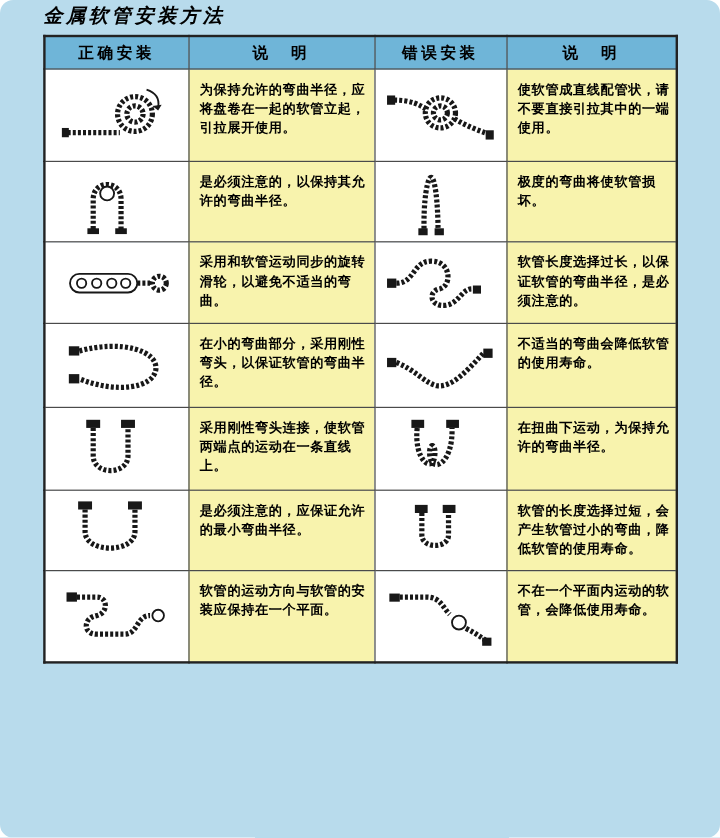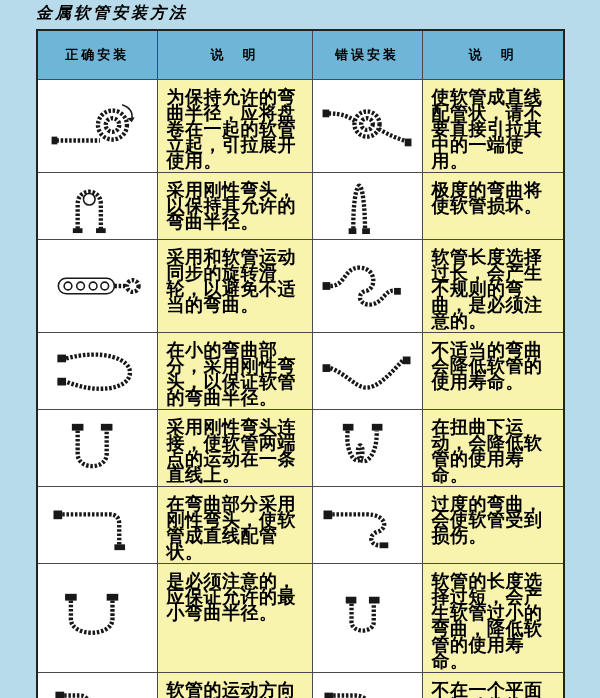--- a/index.html
+++ b/index.html
@@ -1,43 +1,44 @@
 <!DOCTYPE html>
 <html><head>
 <meta charset="utf-8">
 <style>
   html,body{margin:0;padding:0;}
   .page{
     width:600px;height:698px;overflow:hidden;box-sizing:border-box;
     background:#b8dbec;
     font-family:"Liberation Sans",sans-serif;
+    border-radius:11px;
   }
   .title{
     margin:0;padding:3px 0 5px 36px;
     font-family:"Liberation Serif",serif;
     font-size:16px;font-weight:bold;font-style:italic;
     letter-spacing:3px;color:#000;
   }
   table.install{
     border-collapse:collapse;margin-left:36px;
     border:2px solid #222;table-layout:fixed;width:527px;
   }
   table.install th, table.install td{
     border:1px solid #4a4a4a;box-sizing:border-box;
   }
   th{
     background:#6fb5d8;height:22px;color:#000;
     font-size:13px;font-weight:bold;letter-spacing:3px;text-align:center;
-    padding:15px;
+    padding:4px;
   }
   td.img{background:#ffffff;text-align:center;vertical-align:middle;padding:1px;}
   td.desc{
     background:#f8f3ad;vertical-align:top;
     padding:9px 5px 3px 9px;
-    font-size:18px;line-height:16px;font-weight:bold;color:#000;
+    font-size:11px;line-height:16px;font-weight:bold;color:#000;
     letter-spacing:0.5px;text-align:left;
   }
   col.c1{width:120px}col.c2{width:155px}col.c3{width:110px}col.c4{width:142px}
   tr.r1 td{height:77px}tr.r2 td{height:67px}tr.r3 td{height:68px}
   tr.r4 td{height:70px}tr.r5 td{height:68px}tr.r6 td{height:69px}
   tr.r7 td{height:68px}tr.r8 td{height:67px}tr.r9 td{height:76px}
   svg.fig{display:block;margin:0 auto;}
   .hose{fill:none;stroke:#181818;stroke-width:4.5;stroke-dasharray:2.6 1.8;stroke-linecap:butt;}
   .thin{fill:none;stroke:#181818;stroke-width:1.6;}
   .fit{fill:#181818;stroke:none;}
@@ -90,21 +91,21 @@
 
     <tr class="r2">
       <td class="img">
         <svg class="fig" width="106" height="58" viewBox="0 0 100 60" aria-label="hose-over-semicircular-pulley-figure">
           <path class="hose" d="M30 58 V28 C30 11 54 11 54 28 V58"></path>
           <circle class="thin" cx="42" cy="23" r="6"></circle>
           <rect class="fit" x="25" y="53" width="10" height="5"></rect>
               <rect class="fit" x="49" y="53" width="10" height="5"></rect>
         </svg>
       </td>
-      <td class="desc">采用刚性弯头，以保持其允许的弯曲半径。</td>
+      <td class="desc">是必须注意的，以保持其允许的弯曲半径。</td>
       <td class="img">
         <svg class="fig" width="98" height="58" viewBox="0 0 100 60" aria-label="hose-extreme-sharp-bend-figure">
           <path class="hose" d="M36 58 C35 28 39 9 42 9 C45 9 48 28 48 58"></path>
           <rect class="fit" x="31" y="53" width="8" height="6"></rect>
               <rect class="fit" x="45" y="53" width="8" height="6"></rect>
         </svg>
       </td>
       <td class="desc">极度的弯曲将使软管损坏。</td>
     </tr>
 
@@ -121,21 +122,21 @@
         </svg>
       </td>
       <td class="desc">采用和软管运动同步的旋转滑轮，以避免不适当的弯曲。</td>
       <td class="img">
         <svg class="fig" width="98" height="58" viewBox="0 0 100 60" aria-label="hose-irregular-looped-bend-figure">
           <rect class="fit" x="4" y="26" width="8" height="8"></rect>
           <path class="hose" d="M12 30 C28 30 26 11 42 11 C60 11 60 33 49 35 C39 37 41 51 55 49 C67 47 69 33 79 35"></path>
           <rect class="fit" x="78" y="32" width="7" height="7"></rect>
         </svg>
       </td>
-      <td class="desc">软管长度选择过长，会产生不规则的弯曲，是必须注意的。</td>
+      <td class="desc">软管长度选择过长，以保证软管的弯曲半径，是必须注意的。</td>
     </tr>
 
     <tr class="r4">
       <td class="img">
         <svg class="fig" width="106" height="58" viewBox="0 0 100 60" aria-label="hose-rigid-elbow-at-small-bend-figure">
           <rect class="fit" x="9" y="13" width="9" height="8"></rect>
               <rect class="fit" x="9" y="37" width="9" height="8"></rect>
           <path class="hose" d="M18 17 C55 7 86 17 84 33 C82 49 50 54 18 41"></path>
         </svg>
       </td>
@@ -160,41 +161,23 @@
         </svg>
       </td>
       <td class="desc">采用刚性弯头连接，使软管两端点的运动在一条直线上。</td>
       <td class="img">
         <svg class="fig" width="98" height="58" viewBox="0 0 100 60" aria-label="hose-twisted-u-motion-figure">
           <rect class="fit" x="25" y="5" width="11" height="7"></rect>
               <rect class="fit" x="55" y="5" width="11" height="7"></rect>
           <path class="hose" d="M30 12 C27 40 43 51 45 37 C47 24 39 24 41 37 C43 51 61 43 60 12"></path>
         </svg>
       </td>
-      <td class="desc">在扭曲下运动，会降低软管的使用寿命。</td>
-    </tr>
-
-    <tr class="r7">
-      <td class="img">
-        <svg class="fig" width="106" height="58" viewBox="0 0 100 60" aria-label="hose-straight-piping-with-elbow-figure">
-          <rect class="fit" x="5" y="15" width="9" height="9"></rect>
-          <path class="hose" d="M14 19 H63 Q73 19 73 29 V51"></path>
-          <rect class="fit" x="68" y="50" width="11" height="6"></rect>
-        </svg>
-      </td>
-      <td class="desc">在弯曲部分采用刚性弯头，使软管成直线配管状。</td>
-      <td class="img">
-        <svg class="fig" width="98" height="58" viewBox="0 0 100 60" aria-label="hose-excessive-curled-bend-figure">
-          <rect class="fit" x="5" y="15" width="9" height="9"></rect>
-          <path class="hose" d="M14 19 H50 C69 19 73 33 61 37 C51 40 53 51 63 51"></path>
-          <rect class="fit" x="63" y="48" width="9" height="6"></rect>
-        </svg>
-      </td>
-      <td class="desc">过度的弯曲，会使软管受到损伤。</td>
-    </tr>
+      <td class="desc">在扭曲下运动，为保持允许的弯曲半径。</td>
+    </tr>
+
 
     <tr class="r8">
       <td class="img">
         <svg class="fig" width="106" height="58" viewBox="0 0 100 60" aria-label="hose-minimum-bend-radius-u-figure">
           <rect class="fit" x="17" y="5" width="12" height="7"></rect>
               <rect class="fit" x="60" y="5" width="12" height="7"></rect>
           <path class="hose" d="M23 12 V31 C23 50 66 50 66 31 V12"></path>
         </svg>
       </td>
       <td class="desc">是必须注意的，应保证允许的最小弯曲半径。</td>

